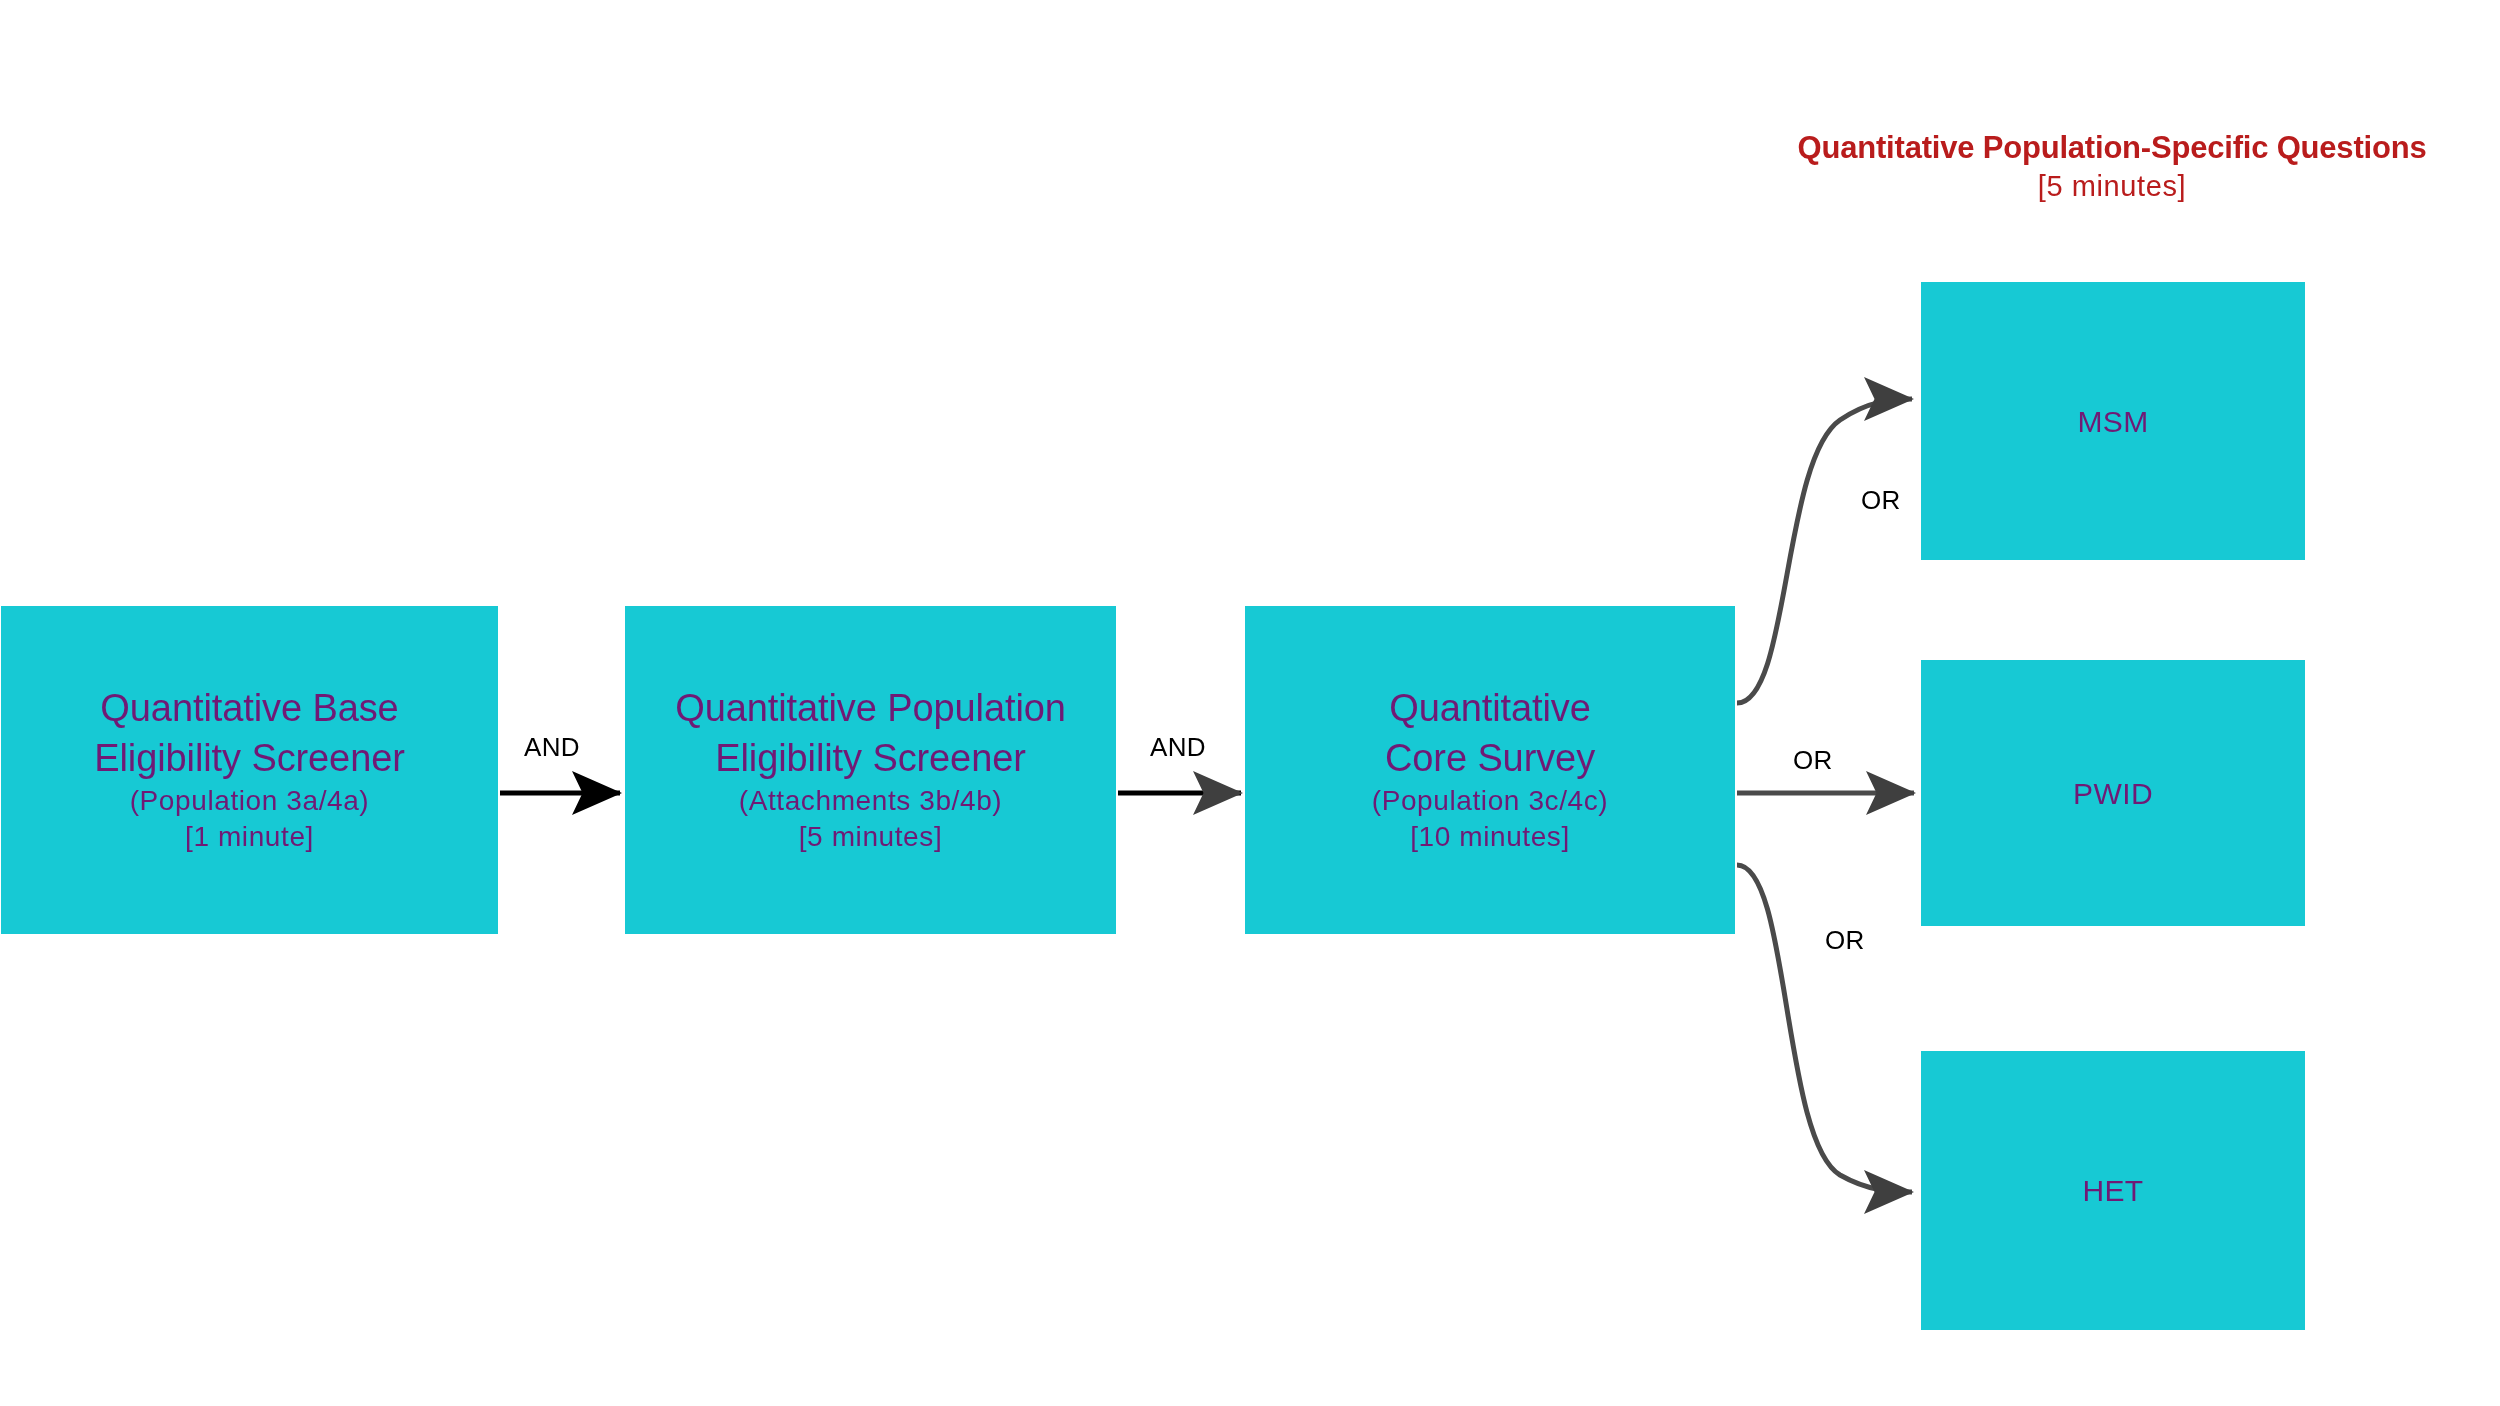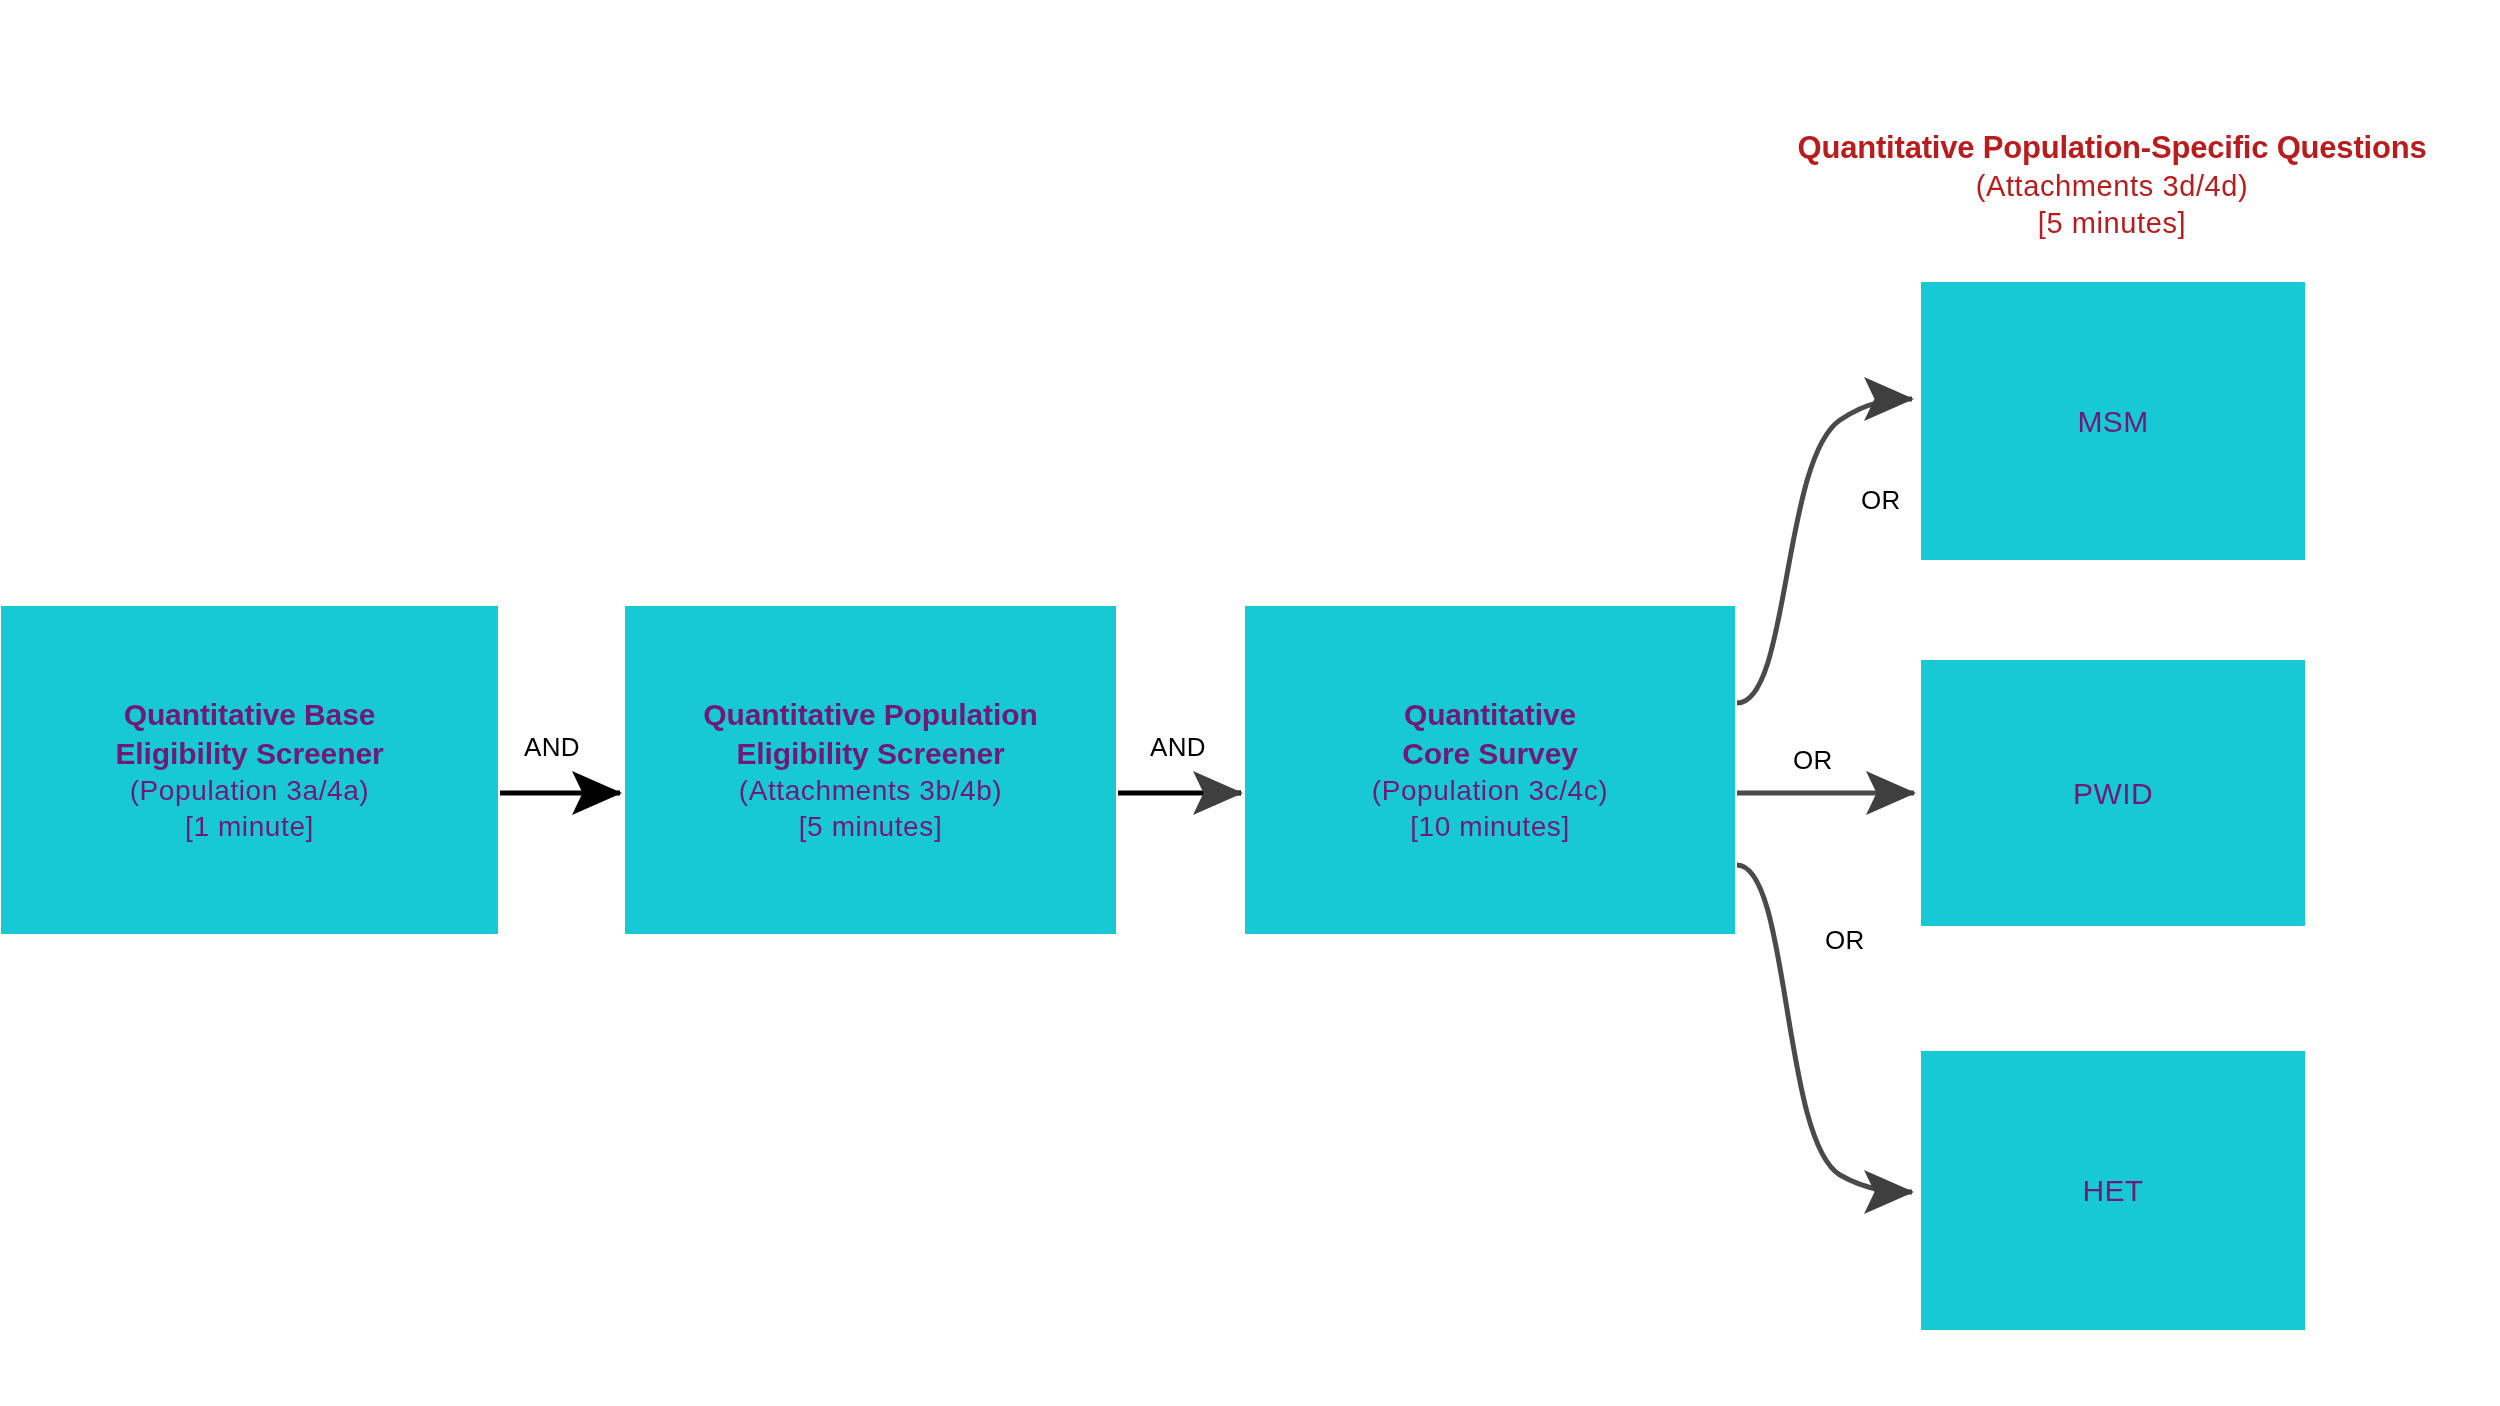--- a/index.html
+++ b/index.html
@@ -25,22 +25,22 @@
     text-align: center;
     color: #701a75;
     box-sizing: border-box;
   }
   .node .line {
     display: block;
     line-height: 1.30;
     white-space: nowrap;
   }
   .node .bold {
-    font-weight: bold;
-    font-size: 30px;
+    font-weight: normal;
+    font-size: 38px;
     letter-spacing: -0.1px;
   }
   .node .reg {
     font-weight: normal;
     font-size: 28px;
     letter-spacing: 0.6px;
   }
   .pop-node {
     font-size: 30px;
     font-weight: normal;
@@ -123,21 +123,20 @@
 
     <path d="M 1737,703 C 1790,703 1782,460 1840,420 C 1868,401 1892,399 1912,399" fill="none" stroke="#4A4A4A" stroke-width="5" marker-end="url(#arrowGray)"></path>
 
     <line x1="1737" y1="793" x2="1914" y2="793" stroke="#4A4A4A" stroke-width="5" marker-end="url(#arrowGray)"></line>
 
     <path d="M 1737,865 C 1790,865 1782,1140 1840,1175 C 1868,1191 1892,1192 1912,1192" fill="none" stroke="#4A4A4A" stroke-width="5" marker-end="url(#arrowGray)"></path>
   </svg>
 
   <div id="pop-heading">
     <div class="h-title">Quantitative Population-Specific Questions</div>
-    <div class="h-sub">(Attachments 3d/4d)</div>
     <div class="h-sub">[5 minutes]</div>
   </div>
 
   <div class="node" id="node-base">
     <span class="line bold">Quantitative Base</span>
     <span class="line bold">Eligibility Screener</span>
     <span class="line reg">(Population 3a/4a)</span>
     <span class="line reg">[1 minute]</span>
   </div>
 

